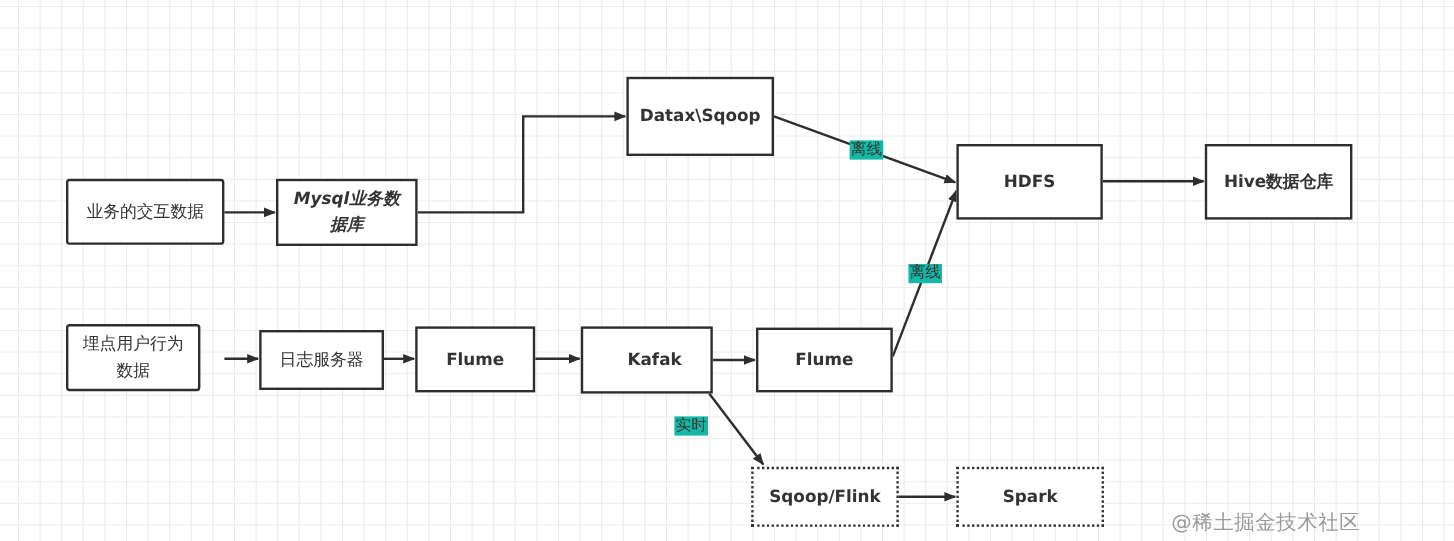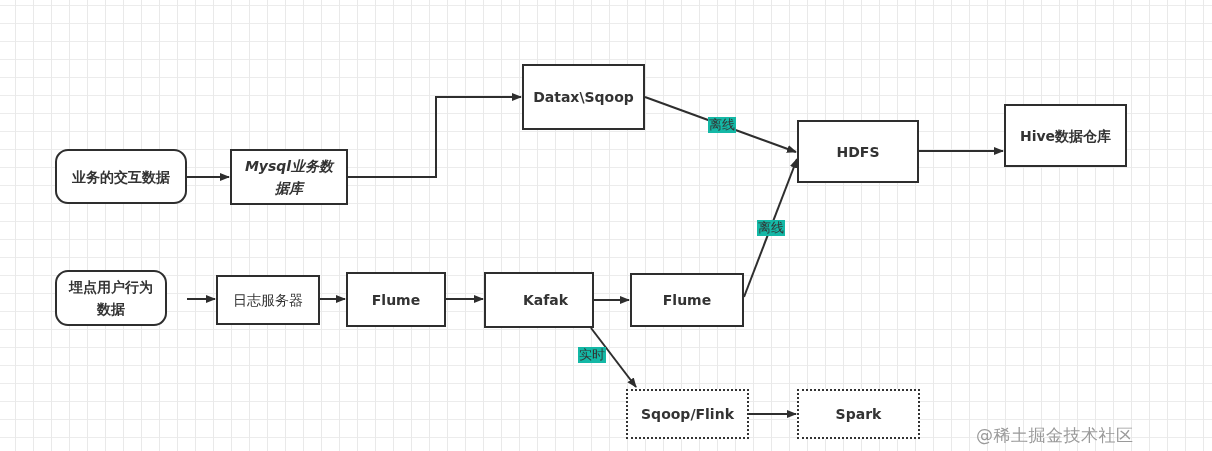--- a/index.html
+++ b/index.html
@@ -14,21 +14,21 @@
     font-family: "DejaVu Sans", sans-serif;
   }
   .node {
     position: absolute; box-sizing: border-box;
     border: 2px solid #2e2e2e; background: #ffffff;
     display: flex; align-items: center; justify-content: center;
     text-align: center; color: #333333;
     font-size: 14px; font-weight: bold; line-height: 22px;
     padding: 0 8px;
   }
-  .node.rounded { border-radius: 13px; font-weight: bold; }
+  .node.rounded { border-radius: 3px; font-weight: normal; }
   .node.plain { font-weight: normal; }
   .node.dashed { border: 2px dotted #333333; }
   svg.edges { position: absolute; left: 0; top: 0; }
   .edge-label {
     position: absolute; font-size: 13px; color: #333333; background: #14b8a6;
     padding: 0 1px; line-height: 16px; transform: translate(-50%, -50%);
   }
   .watermark {
     position: absolute; left: 976px; top: 414px;
     font-size: 17px; color: #9a9a9a; letter-spacing: 0.5px; margin-top: 10px;
@@ -63,21 +63,21 @@
 </div>
 <div class="node" style="left:230px;top:149px;width:118px;height:56px;font-style:italic;">
   <span>Mysql业务数据库</span>
 </div>
 <div class="node" style="left:522px;top:64px;width:123px;height:66px;">
   <span>Datax\Sqoop</span>
 </div>
 <div class="node" style="left:797px;top:120px;width:122px;height:63px;">
   <span>HDFS</span>
 </div>
-<div class="node" style="left:1004px;top:104px;width:123px;height:63px;">
+<div class="node" style="left:1004px;top:120px;width:123px;height:63px;">
   <span>Hive数据仓库</span>
 </div>
 
 <div class="node rounded" style="left:55px;top:270px;width:112px;height:56px;">
   <span>埋点用户行为数据</span>
 </div>
 <div class="node plain" style="left:216px;top:275px;width:104px;height:50px;">
   <span>日志服务器</span>
 </div>
 <div class="node" style="left:346px;top:272px;width:100px;height:55px;">
@@ -91,15 +91,15 @@
 </div>
 <div class="node dashed" style="left:626px;top:389px;width:123px;height:50px;">
   <span>Sqoop/Flink</span>
 </div>
 <div class="node dashed" style="left:797px;top:389px;width:123px;height:50px;">
   <span>Spark</span>
 </div>
 
 <div class="edge-label" style="left:722px;top:125px;">离线</div>
 <div class="edge-label" style="left:771px;top:228px;">离线</div>
-<div class="edge-label" style="left:592px;top:355px;">实时</div>
+<div class="edge-label" style="left:576px;top:355px;">实时</div>
 
 <div class="watermark">@稀土掘金技术社区</div>
 
 </body></html>

